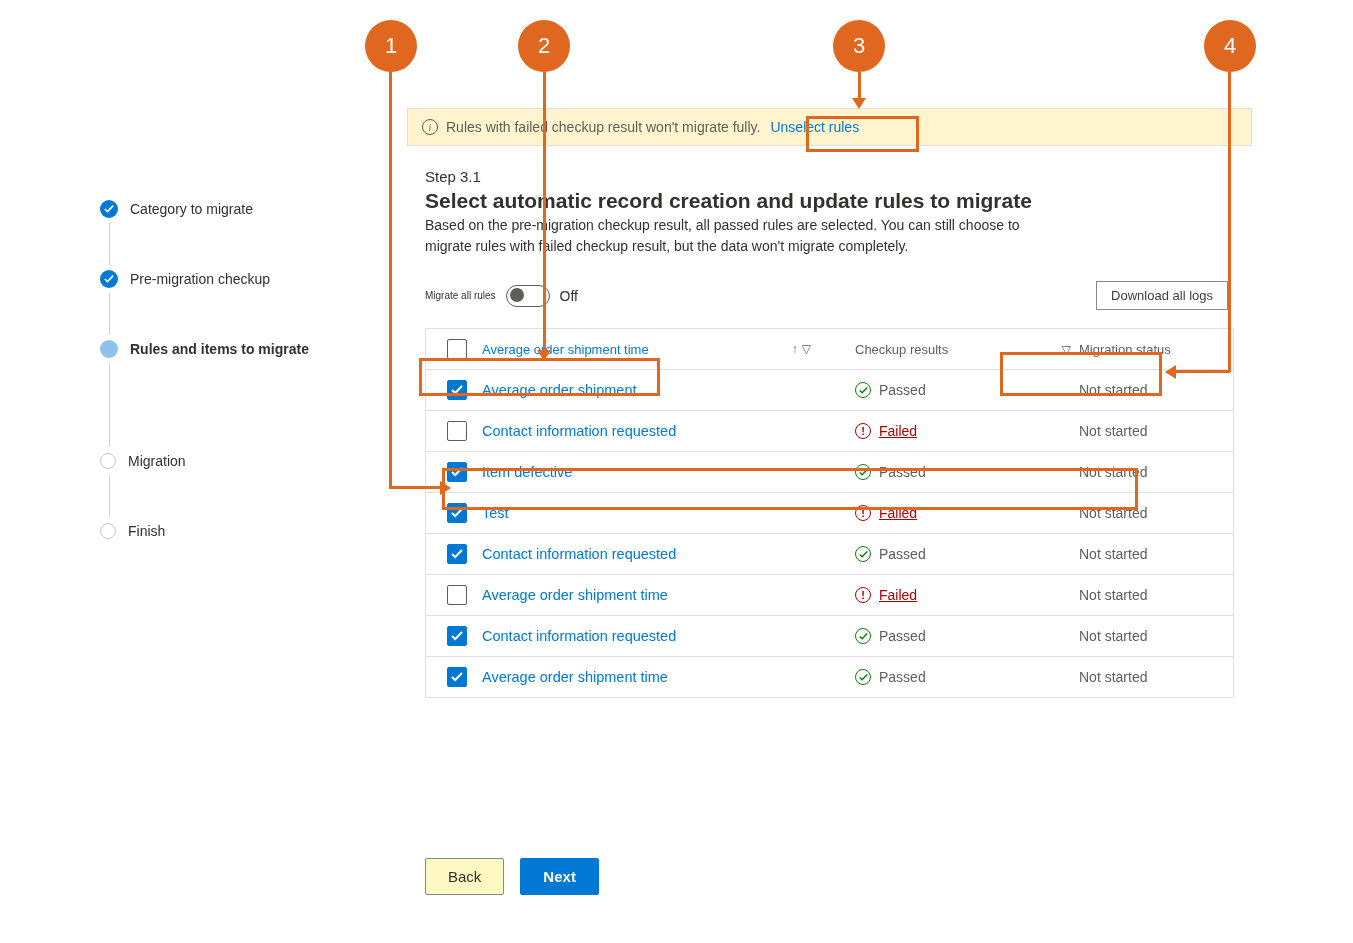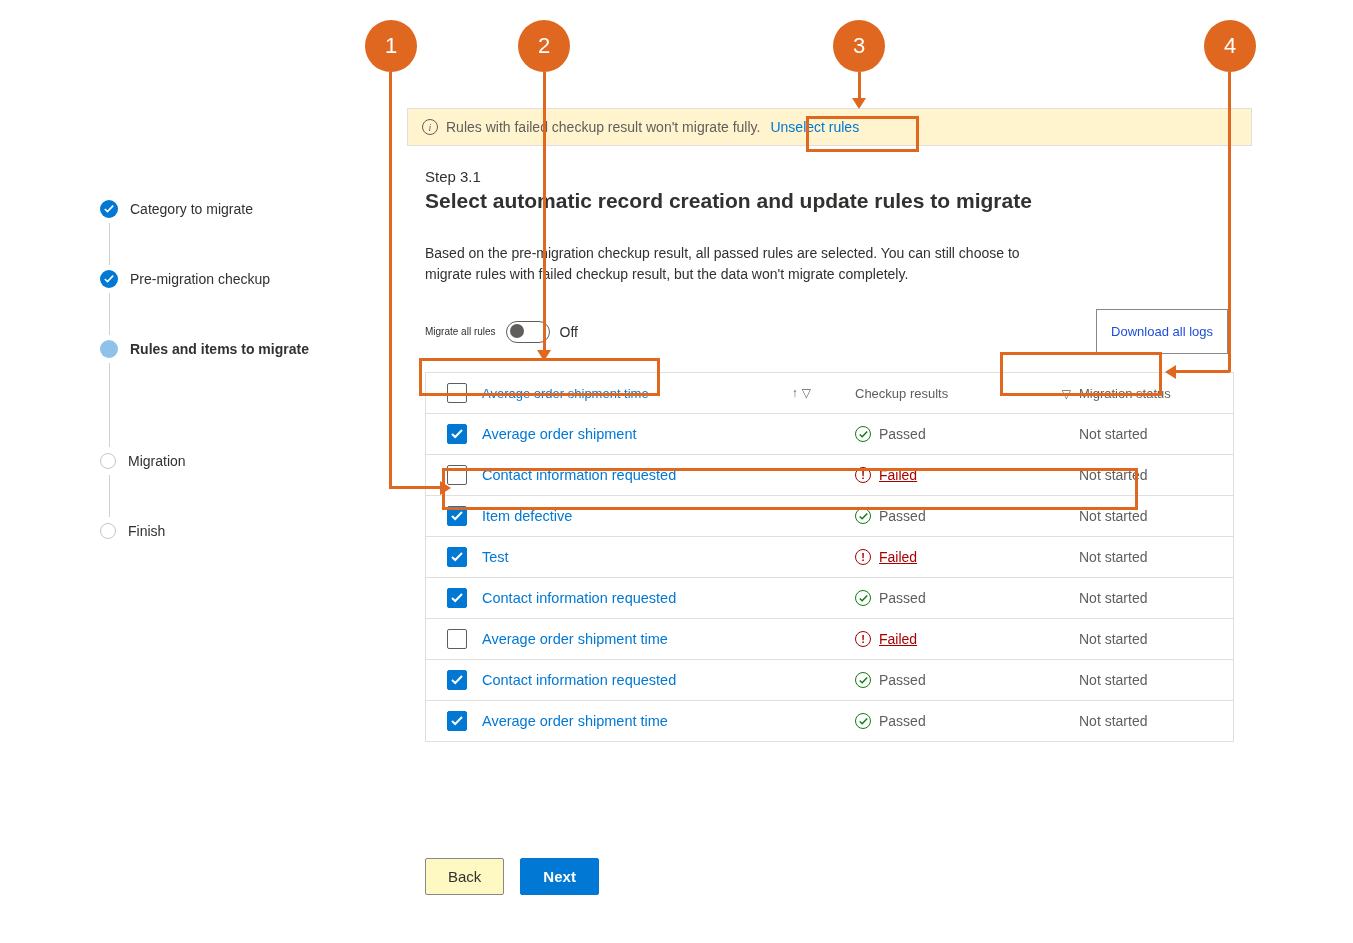--- a/index.html
+++ b/index.html
@@ -67,43 +67,43 @@
     flex-shrink: 0;
   }
   .unselect-link {
     color: #0078d4;
     text-decoration: none;
     margin-left: 2px;
   }
 
   .content { padding: 22px 18px 10px 18px; }
   .step-num { font-size: 15px; color: #323130; margin-bottom: 4px; }
-  .step-title { font-size: 21px; font-weight: 600; margin-bottom: 30px; }
+  .step-title { font-size: 21px; font-weight: 600; margin-bottom: 2px; }
   .step-desc { font-size: 14px; color: #323130; max-width: 640px; line-height: 1.5; margin-bottom: 24px; }
 
   .toolbar-row {
     display: flex; align-items: center; justify-content: space-between;
     margin-bottom: 18px;
     padding-right: 6px;
   }
   .toggle-group { display: flex; align-items: center; gap: 10px; }
   .toggle-label { font-size: 10px; }
   .toggle {
     width: 44px; height: 22px; border-radius: 11px; border: 1.3px solid #605e5c;
     position: relative; background: #fff;
     display: inline-block;
   }
   .toggle-knob {
     width: 14px; height: 14px; border-radius: 50%; background: #605e5c;
     position: absolute; top: 2.5px; left: 3px;
   }
   .toggle-state { font-size: 14px; color: #323130; }
   .dl-btn {
-    border: 1px solid #8a8886; background: #fff; padding: 14px 14px;
-    font-size: 13px; color: #1d4ed8; cursor: pointer;
+    border: 1px solid #8a8886; background: #fff; padding: 6px 14px;
+    font-size: 13px; color: #404040; cursor: pointer;
   }
 
   
   .table {
     border: 1px solid #e1dfdd; border-top: none;
   }
   .thead, .trow {
     display: flex; align-items: center;
     border-top: 1px solid #e1dfdd;
     padding: 10px 14px;

